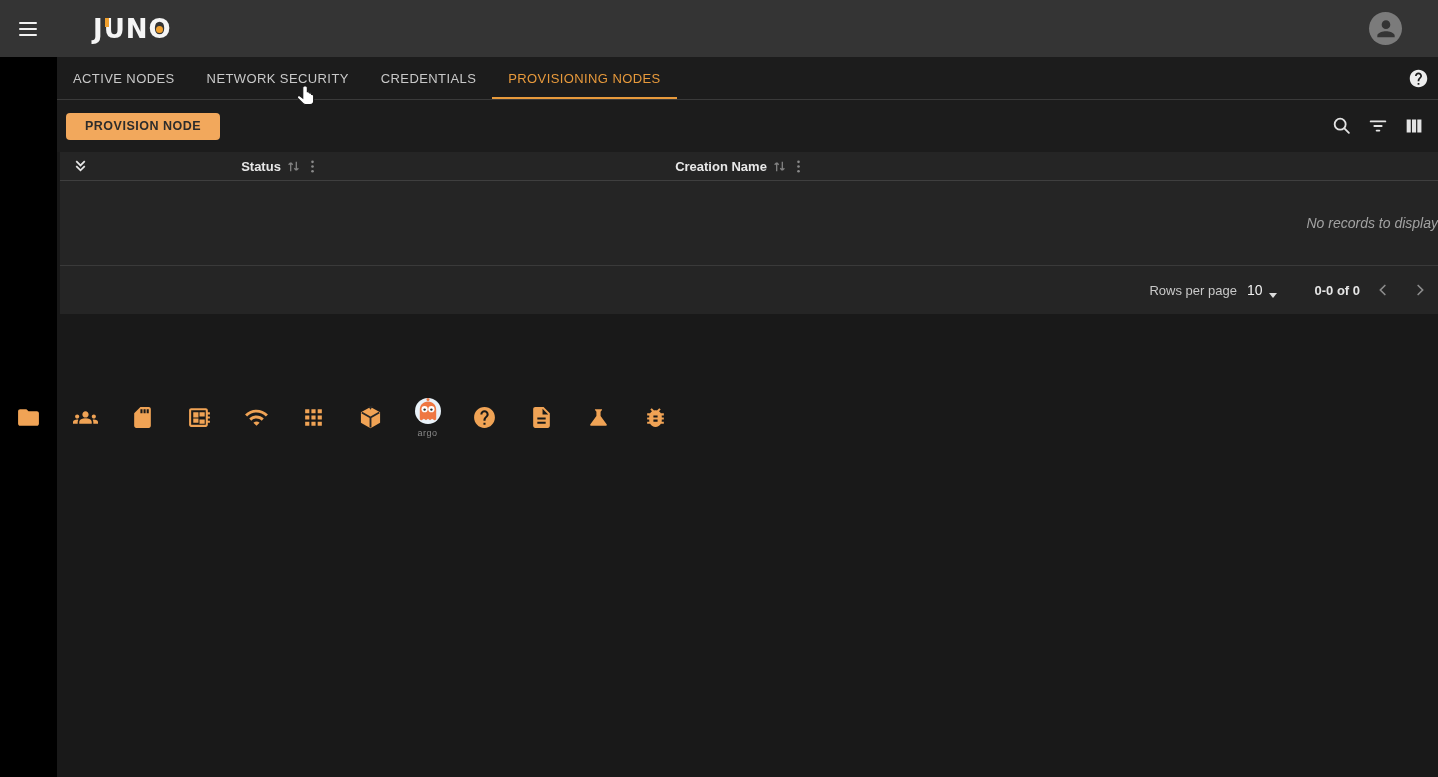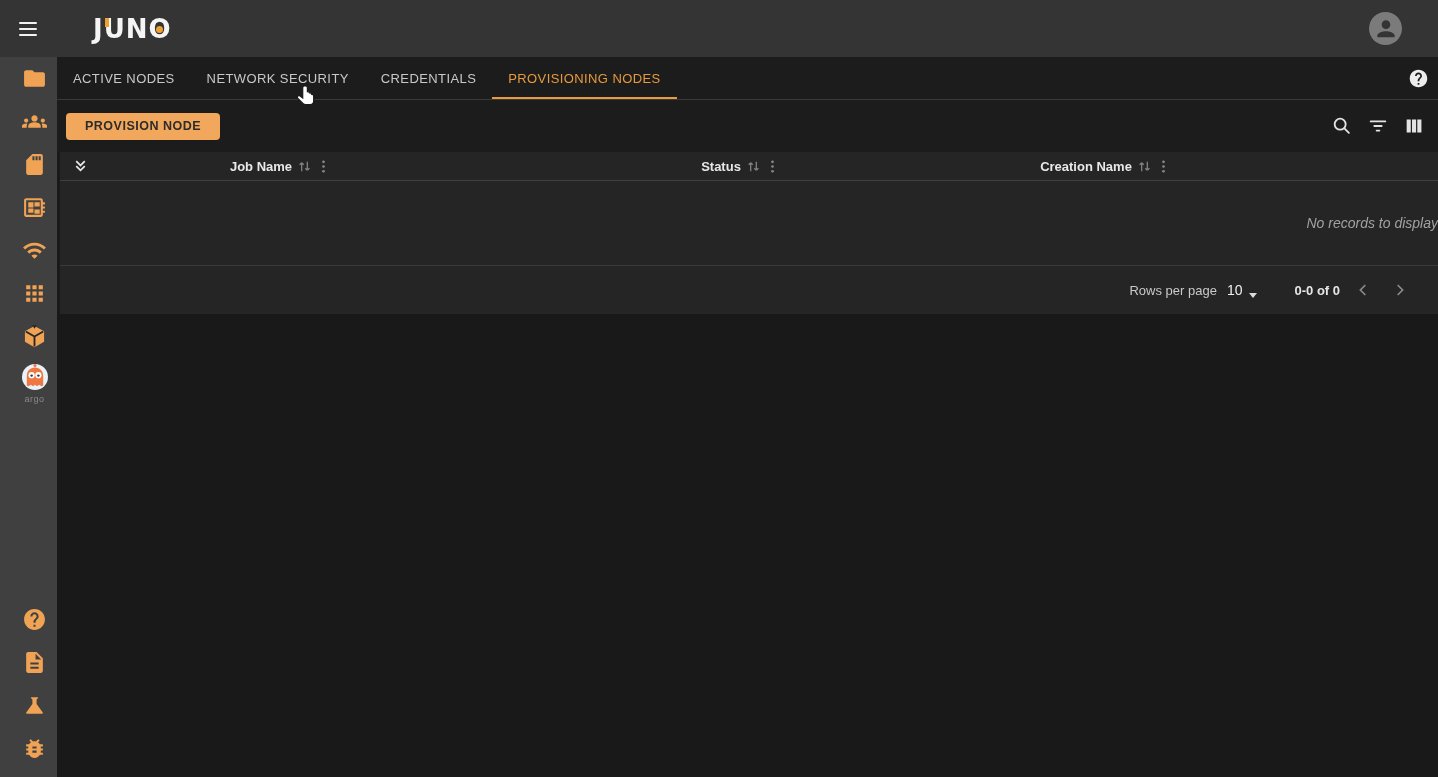--- a/index.html
+++ b/index.html
@@ -15,21 +15,21 @@
   .hamburger .bars i { display:block; height:2px; background:#f2f2f2; border-radius:1px; }
   .logo { position:relative; margin-left:41px; color:#f5f5f5; font-family:"DejaVu Sans", sans-serif;
     font-weight:bold; font-size:26px; letter-spacing:1px; line-height:1; user-select:none; }
   .logo .tick { position:absolute; left:12px; top:2px; width:3.5px; height:9px; background:#f0a02f; }
   .logo .dot { position:absolute; left:63px; top:10px; width:7px; height:7px; border-radius:50%; background:#f0a02f; }
   .avatar { margin-left:auto; margin-right:36px; width:33px; height:33px; border-radius:50%;
     background:#7b7b7b; display:flex; align-items:center; justify-content:center; cursor:pointer; }
 
   
   .sidebar { position:absolute; left:0; top:57px; width:57px; height:720px;
-    background:#404040; display:flex; flex-direction:column; align-items:center; z-index:4;padding-left:12px; }
+    background:#000000; display:flex; flex-direction:row; align-items:center; z-index:4; }
   .side-btn { width:57px; height:43px; display:flex; align-items:center; justify-content:center;
     cursor:pointer; background:transparent; border:none; flex:0 0 auto; }
   .side-btn svg { width:25px; height:25px; }
   .argo-btn { width:57px; height:50px; display:flex; flex-direction:column; align-items:center;
     justify-content:center; cursor:pointer; background:transparent; border:none; flex:0 0 auto; }
   .argo-label { font-size:9px; color:#8a8a8a; margin-top:-2px; letter-spacing:0.5px; }
   .side-spacer { flex:1 1 auto; }
   .side-bottom-pad { height:7px; flex:0 0 auto; }
 
   
@@ -58,21 +58,21 @@
   .th { display:flex; align-items:center; justify-content:center; gap:5px; }
   .th-label { color:#e8e8e8; font-weight:bold; font-size:13px; cursor:pointer; }
   .icon-btn { display:flex; align-items:center; justify-content:center; background:transparent;
     border:none; cursor:pointer; padding:0; }
   .expander { justify-content:center; }
   .tbody-empty { height:85px; border-bottom:1px solid #3a3a3a; display:flex; align-items:center;
     justify-content:flex-end; }
   .empty-msg { color:#a2a2a2; font-style:italic; font-size:14px; }
 
   .pagination { height:48px; display:flex; align-items:center; justify-content:flex-end;
-    padding-right:24px; }
+    padding-right:4px; }
   .rpp-label { color:#c9c9c9; font-size:13px; }
   .rpp-select { display:flex; align-items:flex-end; margin-left:10px; cursor:pointer;
     background:transparent; border:none; }
   .rpp-value { color:#f0f0f0; font-size:14px; }
   .rpp-arrow { width:0; height:0; border-left:4.5px solid transparent; border-right:4.5px solid transparent;
     border-top:5px solid #dcdcdc; margin-left:7px; }
   .range { color:#e6e6e6; font-size:13px; margin-left:37px; font-weight:bold; }
   .page-btn { width:28px; height:28px; margin-left:9px; display:flex; align-items:center;
     justify-content:center; background:transparent; border:none; cursor:pointer; }
   .page-btn:first-of-type { margin-left:20px; }
@@ -216,35 +216,20 @@
   <section class="card">
     <div class="thead">
       <div class="th expander">
         <button class="icon-btn">
           <svg width="17" height="17" viewBox="0 0 24 24">
             <path fill="none" stroke="#e8e8e8" stroke-width="2.4" d="M6 4.5l6 6 6-6M6 11.5l6 6 6-6"></path>
           </svg>
         </button>
       </div>
       <div class="th">
-        <span class="th-label">Job Name</span>
-        <button class="icon-btn">
-          <svg width="15" height="15" viewBox="0 0 16 16">
-            <path fill="none" stroke="#818181" stroke-width="1.4" d="M5 13V4M5 4L2.8 6.2M5 4l2.2 2.2M11 3v9M11 12l-2.2-2.2M11 12l2.2-2.2"></path>
-          </svg>
-        </button>
-        <button class="icon-btn">
-          <svg width="13" height="15" viewBox="0 0 8 16">
-            <circle cx="4" cy="3" r="1.4" fill="#8a8a8a"></circle>
-              <circle cx="4" cy="8" r="1.4" fill="#8a8a8a"></circle>
-              <circle cx="4" cy="13" r="1.4" fill="#8a8a8a"></circle>
-          </svg>
-        </button>
-      </div>
-      <div class="th">
         <span class="th-label">Status</span>
         <button class="icon-btn">
           <svg width="15" height="15" viewBox="0 0 16 16">
             <path fill="none" stroke="#818181" stroke-width="1.4" d="M5 13V4M5 4L2.8 6.2M5 4l2.2 2.2M11 3v9M11 12l-2.2-2.2M11 12l2.2-2.2"></path>
           </svg>
         </button>
         <button class="icon-btn">
           <svg width="13" height="15" viewBox="0 0 8 16">
             <circle cx="4" cy="3" r="1.4" fill="#8a8a8a"></circle>
               <circle cx="4" cy="8" r="1.4" fill="#8a8a8a"></circle>

